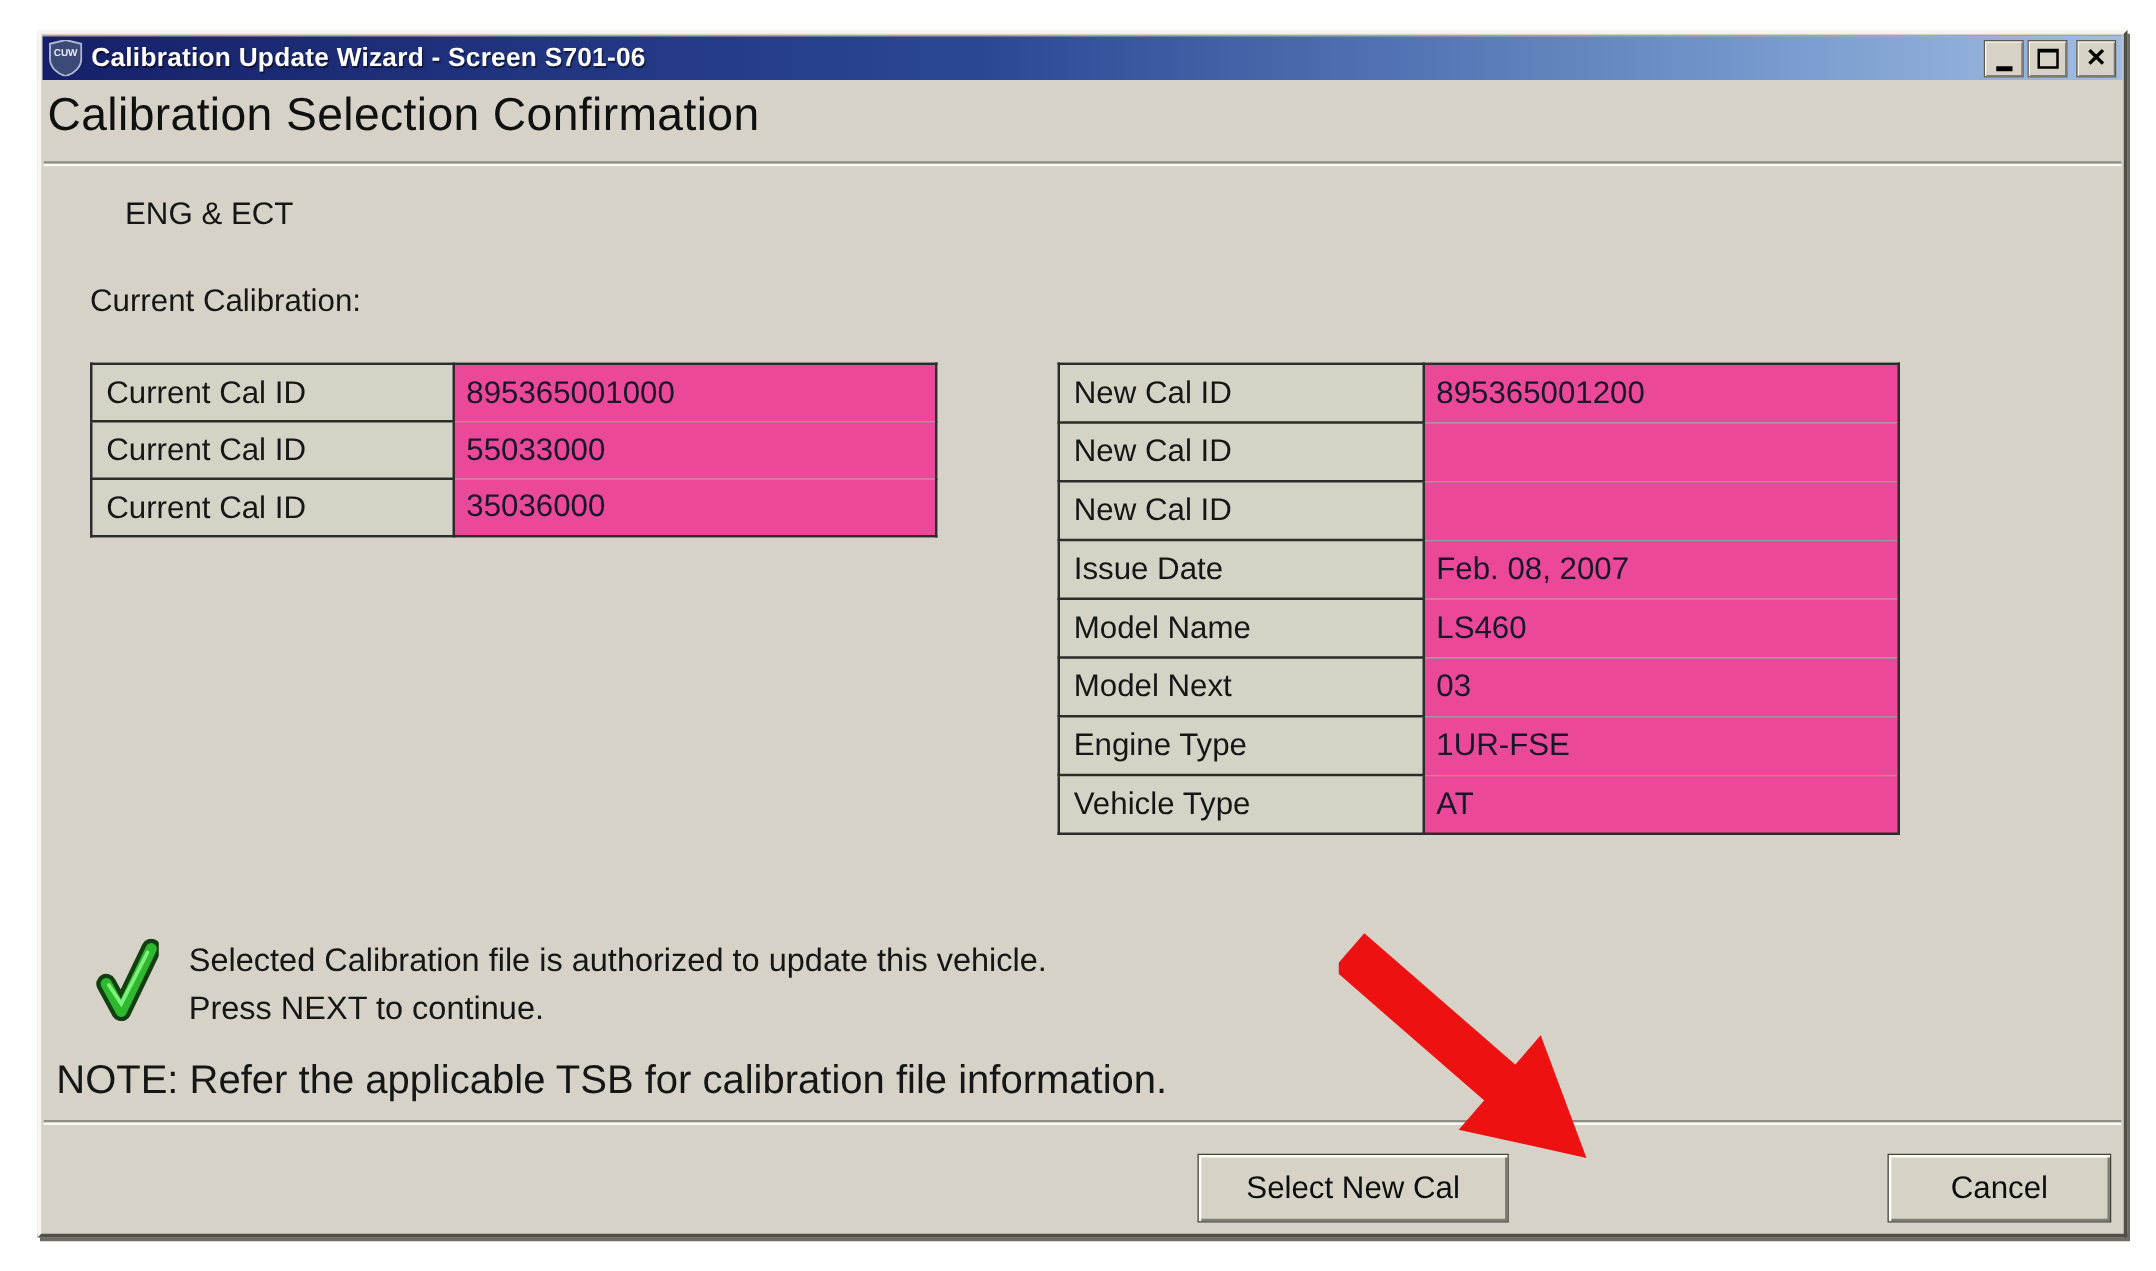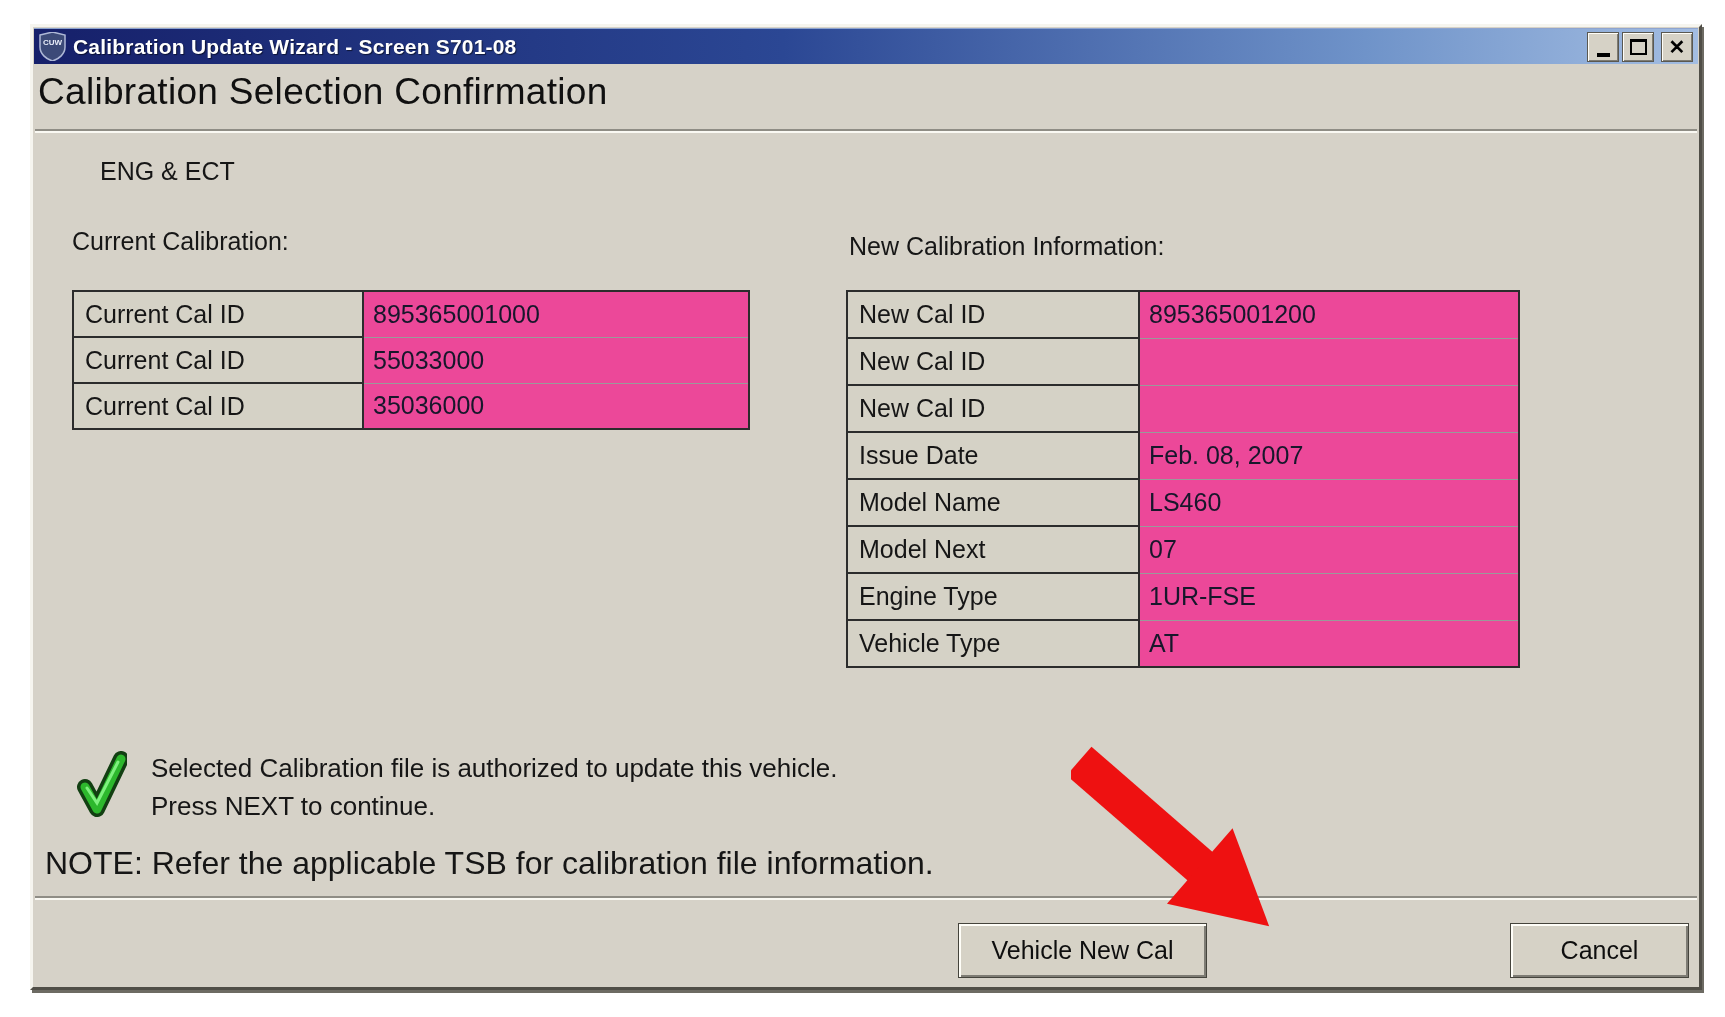--- a/index.html
+++ b/index.html
@@ -85,21 +85,21 @@
 </head>
 <body>
 
 <div class="window">
 
   <div class="titlebar">
     <svg class="title-icon" viewBox="0 0 27 29">
       <path d="M1 3 L13.5 0 L26 3 L26 15 C26 22 20 27 13.5 29 C7 27 1 22 1 15 Z" fill="#3c4a78" stroke="#aeb8d6" stroke-width="1.5"></path>
       <text x="13.5" y="13" text-anchor="middle" font-size="8" font-weight="bold" fill="#e8ecf8" font-family="Liberation Sans, sans-serif">CUW</text>
     </svg>
-    <span class="title-text">Calibration Update Wizard - Screen S701-08</span>
+    <span class="title-text">Calibration Update Wizard - Screen S701-06</span>
     <div class="win-controls">
       <div class="win-btn">
         <div class="glyph-min"></div>
       </div>
       <div class="win-btn">
         <div class="glyph-max"></div>
       </div>
       <div class="win-btn close">
         <span class="glyph-close">✕</span>
       </div>
@@ -122,21 +122,20 @@
       <td class="lbl">Current Cal ID</td>
       <td class="val">55033000</td>
     </tr>
     <tr>
       <td class="lbl">Current Cal ID</td>
       <td class="val">35036000</td>
     </tr>
   </tbody>
     </table>
 
-  <div class="section-label new-label">New Calibration Information:</div>
   <table class="cal tbl-right">
     <tbody>
         <tr>
       <td class="lbl">New Cal ID</td>
       <td class="val">895365001200</td>
     </tr>
     <tr>
       <td class="lbl">New Cal ID</td>
       <td class="val"></td>
     </tr>
@@ -147,21 +146,21 @@
     <tr>
       <td class="lbl">Issue Date</td>
       <td class="val">Feb. 08, 2007</td>
     </tr>
     <tr>
       <td class="lbl">Model Name</td>
       <td class="val">LS460</td>
     </tr>
     <tr>
       <td class="lbl">Model Next</td>
-      <td class="val">07</td>
+      <td class="val">03</td>
     </tr>
     <tr>
       <td class="lbl">Engine Type</td>
       <td class="val">1UR-FSE</td>
     </tr>
     <tr>
       <td class="lbl">Vehicle Type</td>
       <td class="val">AT</td>
     </tr>
   </tbody>
@@ -174,21 +173,21 @@
   </svg>
   <div class="status-msg">
     <div>Selected Calibration file is authorized to update this vehicle.</div>
     <div>Press NEXT to continue.</div>
   </div>
 
   <div class="note-text">NOTE: Refer the applicable TSB for calibration file information.</div>
 
   <div class="etched sep-bottom"></div>
 
-  <button class="dlg-btn btn-select">Vehicle New Cal</button>
+  <button class="dlg-btn btn-select">Select New Cal</button>
   <button class="dlg-btn btn-cancel">Cancel</button>
 
   <svg class="red-arrow" viewBox="0 0 235 225">
     <g transform="translate(8,28) rotate(41)" fill="#ee1111">
       <rect x="0" y="-19" width="162" height="38"></rect>
       <polygon points="160,-50 160,50 252,0"></polygon>
     </g>
   </svg>
 
 </div>

